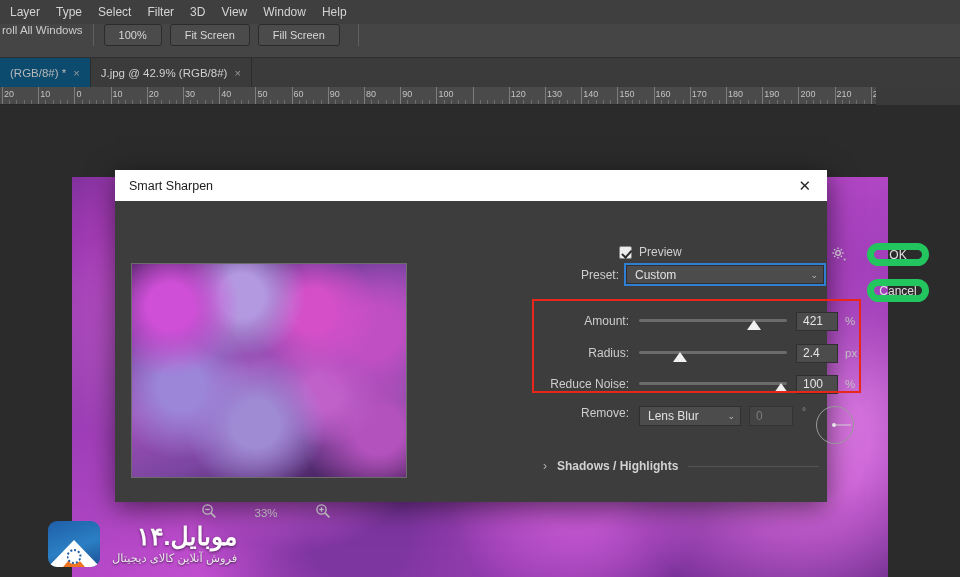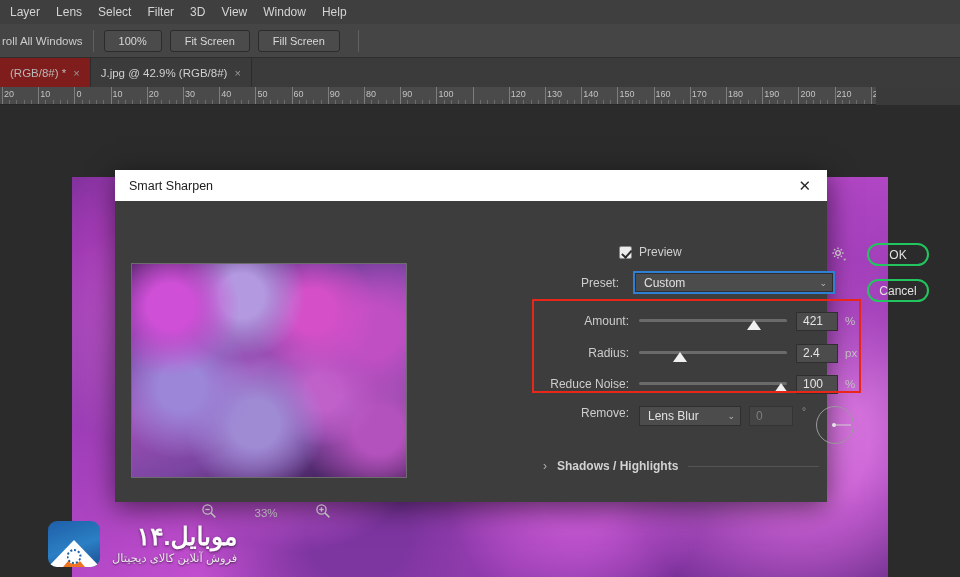--- a/index.html
+++ b/index.html
@@ -16,42 +16,42 @@
     position: absolute; top: 0; left: 0; width: 960px; height: 24px;
     background: #3f3f3f; display: flex; align-items: center; padding-left: 2px;
   }
   .menu-item {
     font-size: 12px; color: #d4d4d4; padding: 3px 8px; white-space: nowrap; cursor: default;
   }
 
   
   .optionsbar {
     position: absolute; top: 24px; left: 0; width: 960px; height: 34px;
-    background: #454545; display: flex; align-items: center;
+    background: #454545; display: flex; align-items: flex-start;
     border-bottom: 1px solid #2e2e2e;
   }
   .opt-check-label {
     font-size: 11.5px; color: #cccccc; padding-left: 2px; white-space: nowrap;
   }
   .opt-sep { width: 1px; height: 22px; background: #606060; margin: 0 10px; }
   .opt-btn {
     font-size: 11px; color: #d8d8d8; background: #4b4b4b;
     border: 1px solid #2b2b2b; border-radius: 3px;
     padding: 4px 14px; margin-right: 8px; white-space: nowrap; cursor: default;
   }
 
   
   .tabbar {
     position: absolute; top: 58px; left: 0; width: 960px; height: 29px;
     background: #3b3b3b; display: flex; align-items: stretch;
   }
   .doc-tab {
     display: flex; align-items: center; gap: 7px;
     padding: 0 10px; font-size: 11.5px; color: #b8b8b8;
-    border-right: 1px solid #2c2c2c; background: #7f1d1d; white-space: nowrap; cursor: default;
+    border-right: 1px solid #2c2c2c; background: #0c4a6e; white-space: nowrap; cursor: default;
   }
   .doc-tab.active { background: #3b3b3b; color: #cfcfcf; }
   .tab-close { font-size: 11px; color: #9a9a9a; cursor: pointer; }
 
   
   .ruler {
     position: absolute; top: 87px; left: 0; width: 876px; height: 18px;
     background: #4a4a4a; border-bottom: 1px solid #262626; overflow: hidden;
   }
   .ruler-tick {
@@ -188,30 +188,30 @@
     border-width: 0 2px 2px 0; transform: rotate(42deg);
   }
   .preview-label { font-size: 12px; color: #cfcfcf; }
 
   .gear-btn {
     position: absolute; left: 415px; top: 44px; cursor: pointer;
   }
 
   .btn-pill {
     position: absolute; width: 62px; height: 23px;
-    border: 2px solid #22c55e; border-radius: 12px; background: transparent;
+    border: 7px solid #22c55e; border-radius: 12px; background: transparent;
     color: #e2e2e2; font-size: 12px; display: flex; align-items: center;
     justify-content: center; cursor: pointer;
   }
   #btn-ok { left: 452px; top: 42px; }
   #btn-cancel { left: 452px; top: 78px; }
 
   .preset-row {
-    position: absolute; left: 166px; top: 72px;
-    display: flex; align-items: center; gap: 16px;
+    position: absolute; left: 166px; top: 64px;
+    display: flex; align-items: center; gap: 7px;
   }
   .fld-label { font-size: 12px; color: #cdcdcd; white-space: nowrap; }
   .dropdown {
     width: 198px; height: 19px; background: #4c4c4c;
     border: 1px solid #2f2f2f; display: flex; align-items: center;
     justify-content: space-between; padding: 0 5px 0 8px;
     font-size: 12px; color: #e0e0e0; cursor: pointer; position: relative;
   }
   .dropdown.focused { outline: 2px solid #2f7fd4; outline-offset: 0px; }
   .chev { font-size: 9px; color: #b9b9b9; }
@@ -284,21 +284,21 @@
   .sh-label { font-size: 12px; color: #d2d2d2; font-weight: bold; white-space: nowrap; }
   .sh-rule { flex: 1; height: 1px; background: #545454; }
 </style>
 </head>
 <body>
 
 <div id="app">
 
   <div class="menubar">
     <div class="menu-item">Layer</div>
-    <div class="menu-item">Lens</div>
+    <div class="menu-item">Type</div>
     <div class="menu-item">Select</div>
     <div class="menu-item">Filter</div>
     <div class="menu-item">3D</div>
     <div class="menu-item">View</div>
     <div class="menu-item">Window</div>
     <div class="menu-item">Help</div>
   </div>
 
   <div class="optionsbar">
     <div class="opt-check-label">roll All Windows</div>

